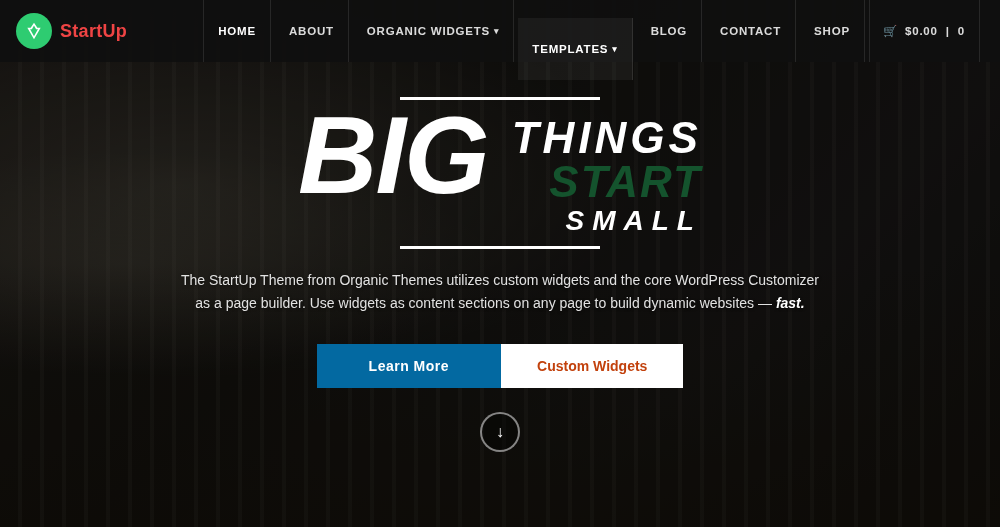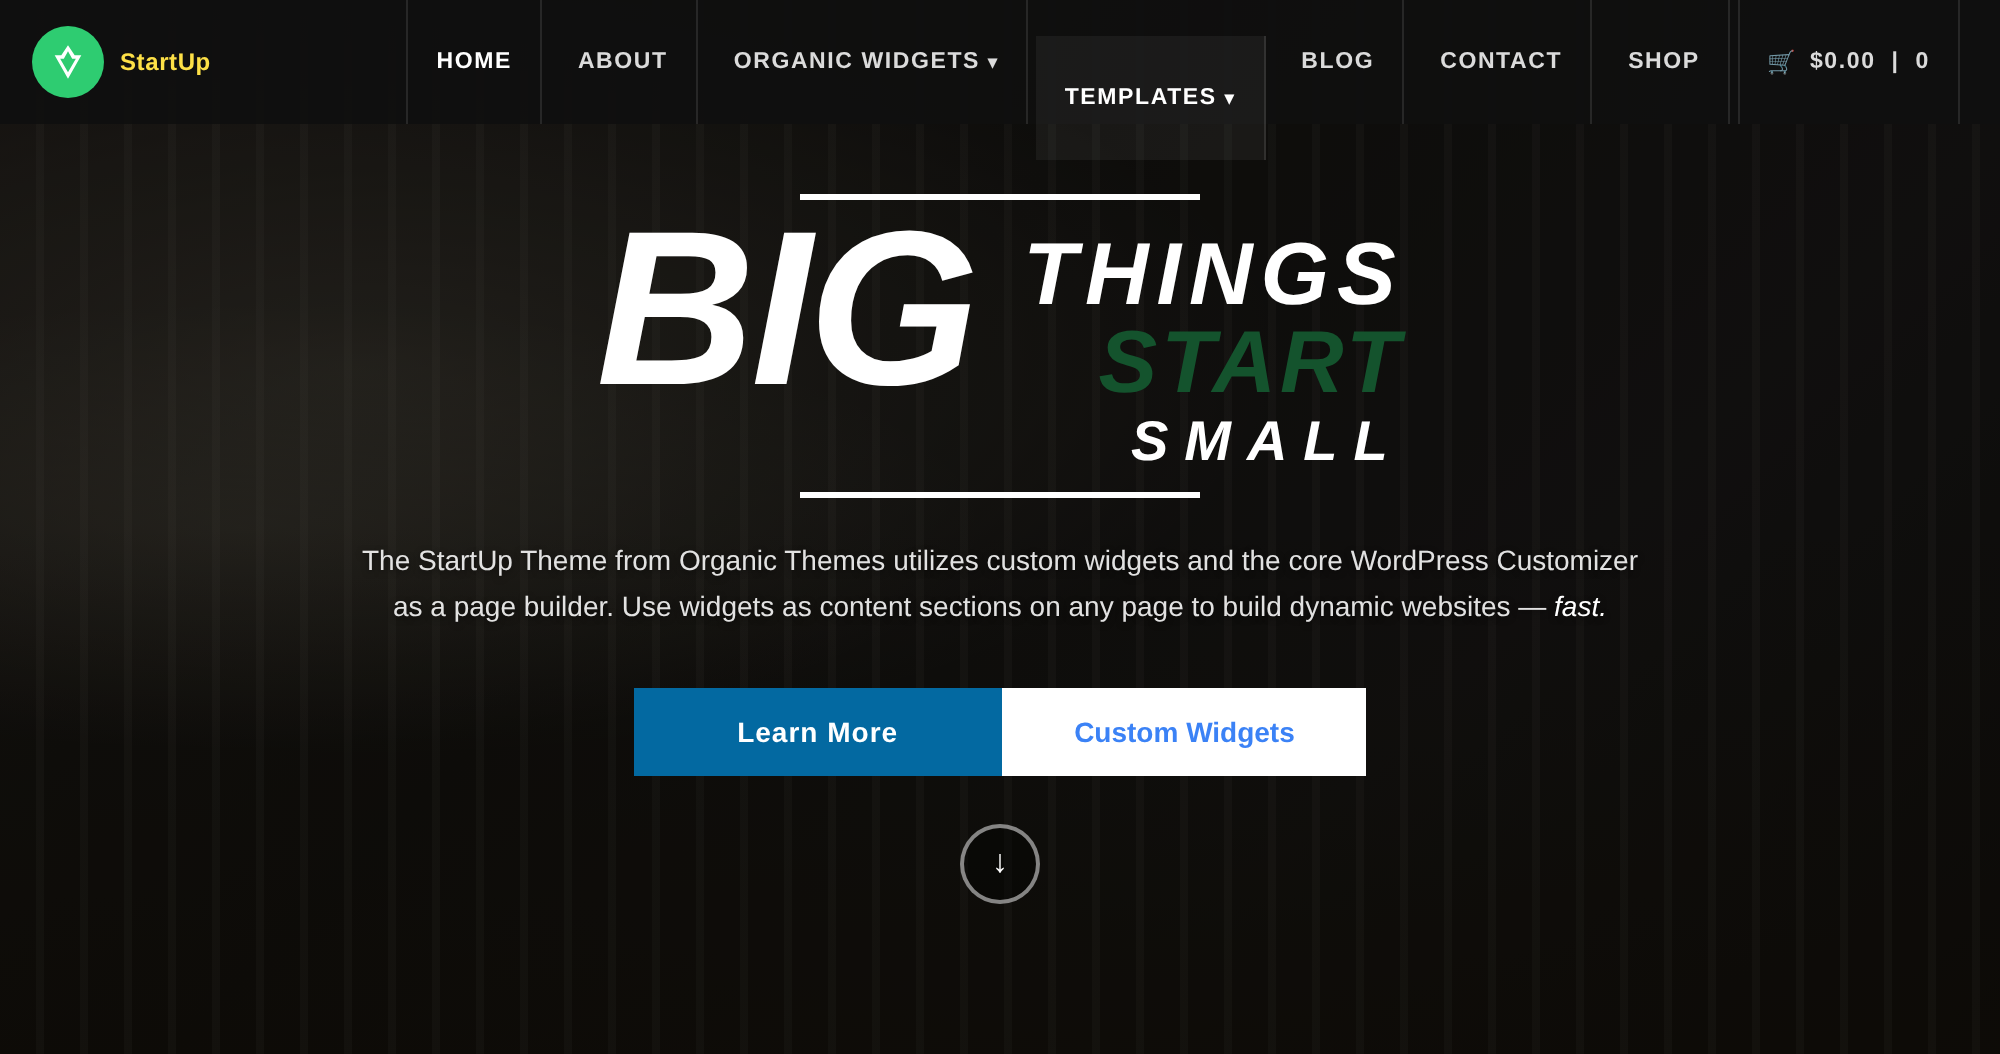--- a/index.html
+++ b/index.html
@@ -35,22 +35,22 @@
       flex-shrink: 0;
     }
 
     .logo-icon svg {
       width: 20px;
       height: 20px;
       fill: white;
     }
 
     .logo-text {
-      color: #fde047;
-      font-size: 12px;
+      color: #ef4444;
+      font-size: 18px;
       font-weight: 700;
       letter-spacing: 0.3px;
     }
 
     .nav-menu {
       display: flex;
       align-items: center;
       margin-left: auto;
       gap: 4px;
     }
@@ -207,21 +207,21 @@
       max-width: 640px;
       color: rgba(255,255,255,0.88);
       font-size: 14px;
       line-height: 1.7;
       margin-bottom: 28px;
       text-shadow: 0 1px 3px rgba(0,0,0,0.5);
     }
 
     .hero-description em {
       font-style: italic;
-      font-weight: 400;
+      font-weight: 700;
       color: white;
     }
 
     .hero-buttons {
       display: flex;
       gap: 0;
       margin-bottom: 24px;
     }
 
     .btn-learn-more {
@@ -231,21 +231,21 @@
       font-weight: 700;
       letter-spacing: 0.5px;
       padding: 14px 52px;
       border: none;
       cursor: pointer;
       text-transform: none;
     }
 
     .btn-custom-widgets {
       background: white;
-      color: #3b82f6;
+      color: #c2410c;
       font-size: 14px;
       font-weight: 600;
       padding: 14px 36px;
       border: none;
       cursor: pointer;
     }
 
     .scroll-down {
       width: 40px;
       height: 40px;

